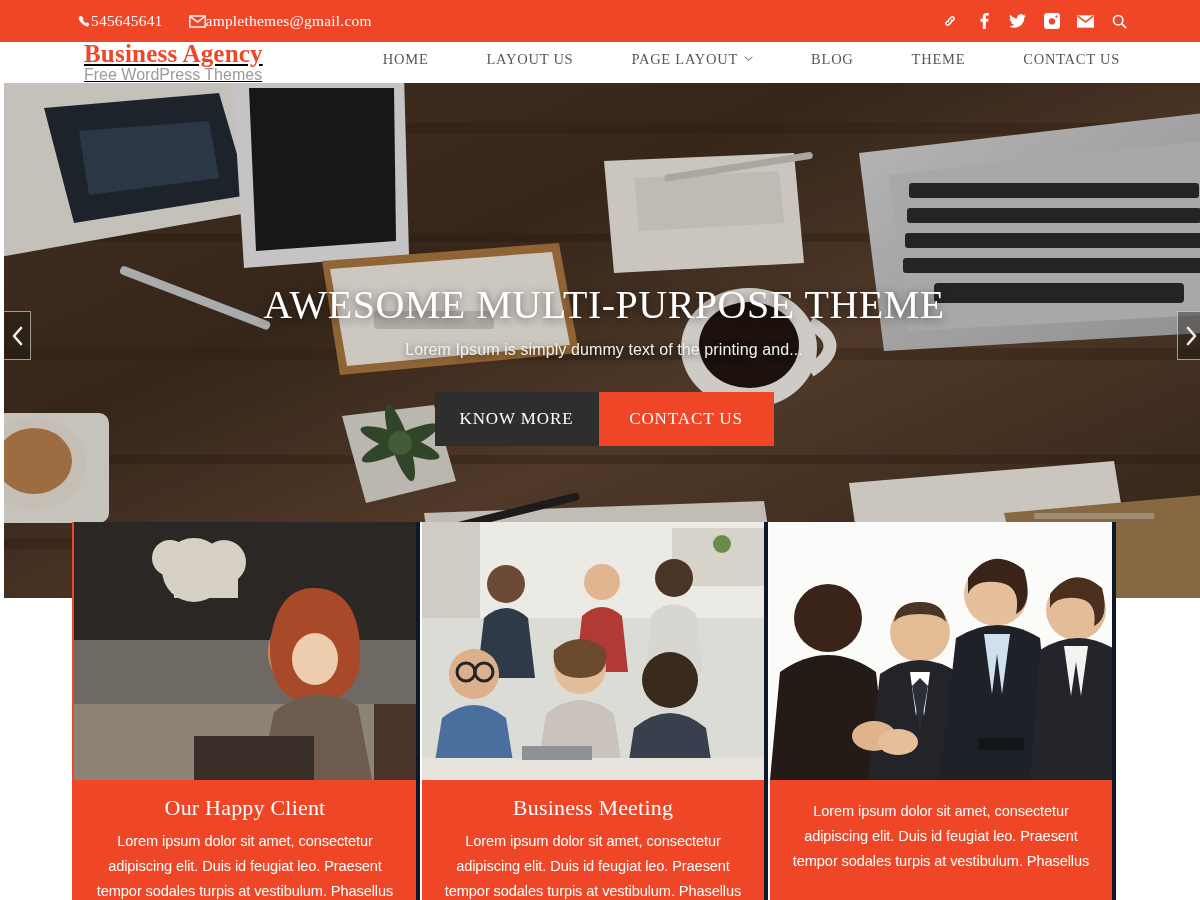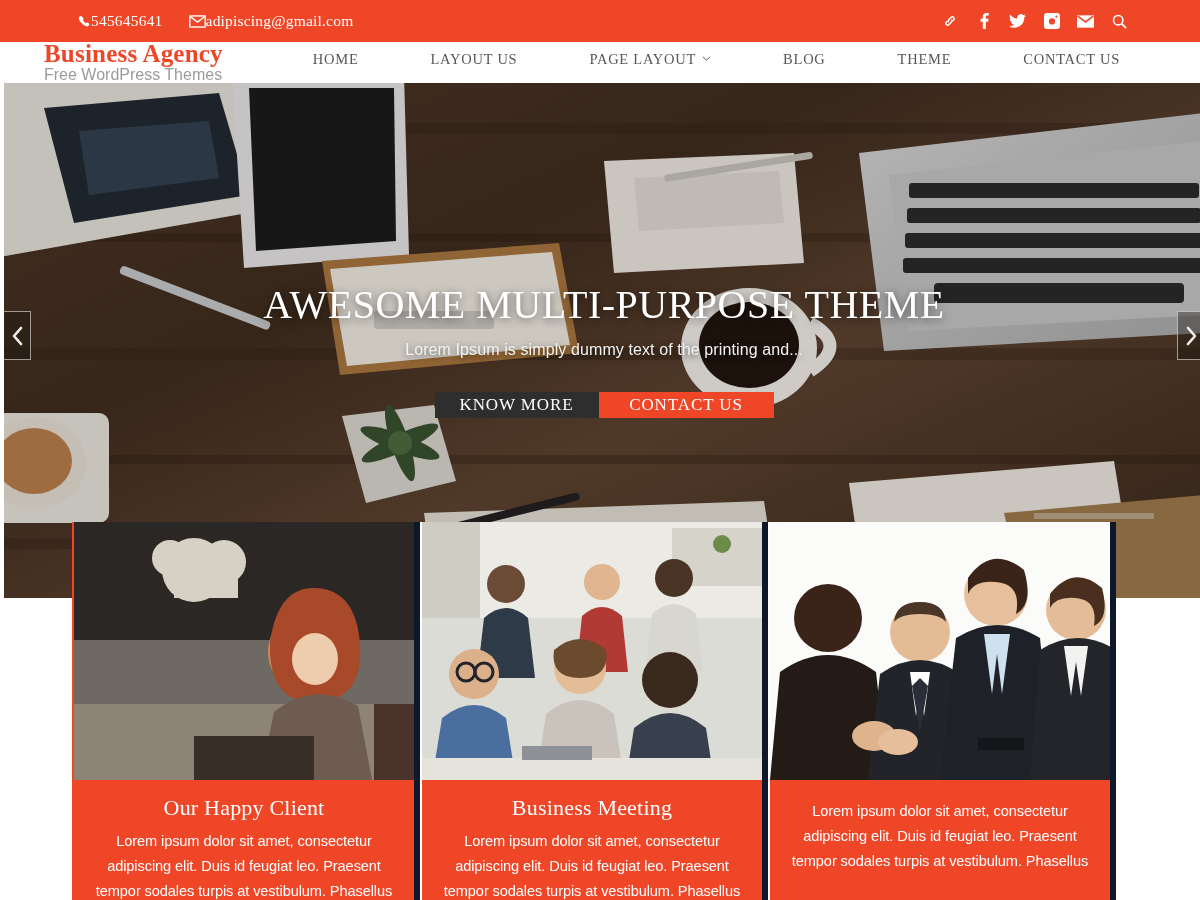--- a/index.html
+++ b/index.html
@@ -17,30 +17,30 @@
   .tb-item svg { display: block; }
   .topbar-right { position: absolute; right: 72px; display: flex; align-items: center; gap: 17px; }
   .topbar-right .sicon { width: 17px; height: 17px; display: flex; align-items: center; justify-content: center; }
   .topbar-right svg { fill: #fff; display: block; }
 
   
   .header {
     position: absolute; top: 42px; left: 0; width: 1200px; height: 41px;
     background: #fff; display: flex; align-items: center;
   }
-  .brand { margin-left: 44px; margin-top: -2px; }
+  .brand { margin-left: 84px; margin-top: -2px; text-decoration: underline; }
   .brand-title {
     font-family: "Liberation Serif", serif; font-weight: bold; font-size: 25px;
     color: #ef4628; line-height: 26px; letter-spacing: .2px;
   }
   .brand-sub {
     font-family: "Liberation Sans", sans-serif; font-size: 16px; color: #9b9b9b;
     line-height: 14px; margin-top: 1px;
   }
-  .nav { position: absolute; right: 80px; display: flex; align-items: center; gap: 16px; top: 9px; }
+  .nav { position: absolute; right: 80px; display: flex; align-items: center; gap: 2px; top: 9px; }
   .nav-item {
     font-family: "Liberation Serif", serif; font-size: 14.5px; color: #575757;
     letter-spacing: .75px; padding: 0 28px; display: flex; align-items: center; gap: 6px;
     white-space: nowrap; cursor: pointer;
   }
   .nav-item:last-child { padding-right: 0; }
   .chev { width: 9px; height: 9px; display: inline-block; position: relative; top: -1px; }
   .chev svg { display: block; }
 
   
@@ -58,42 +58,42 @@
     font-family: "Liberation Serif", serif; font-size: 40px; color: #ffffff;
     letter-spacing: .5px; line-height: 48px; text-shadow: 0 2px 9px rgba(0,0,0,.55);
   }
   .hero-sub {
     font-family: "Liberation Sans", sans-serif; font-size: 16px; color: #f2f2f2;
     margin-top: 12px; letter-spacing: .1px; text-shadow: 0 2px 7px rgba(0,0,0,.6);
   }
   .hero-btns { margin-top: 33px; display: flex; justify-content: center; }
   .btn {
     font-family: "Liberation Serif", serif; font-size: 17px; letter-spacing: .9px;
-    color: #fff; height: 26px; display: flex; align-items: center; justify-content: center;
+    color: #fff; height: 54px; display: flex; align-items: center; justify-content: center;
     cursor: pointer; border: 0;
   }
   .btn-dark { background: #2e2e2e; width: 164px; }
   .btn-orange { background: #ef4628; width: 175px; }
 
   .arrow {
     position: absolute; top: 228px; width: 28px; height: 49px; z-index: 6;
     background: rgba(30,24,18,.40); border: 1px solid rgba(255,255,255,.55);
     display: flex; align-items: center; justify-content: center; cursor: pointer;
   }
   .arrow-left { left: -1px; }
   .arrow-right { right: -1px; }
   .arrow svg { display: block; }
 
   
   .cards {
     position: absolute; top: 522px; left: 72px; width: 1044px; height: 378px;
     display: flex; z-index: 8; background: #ef4628;
   }
   .card { width: 348px; position: relative; overflow: hidden; background: #c2410c;
-          border-left: 2px solid #ef4628; border-right: 6px solid #0f172a; }
+          border-left: 2px solid #ef4628; border-right: 4px solid #0f172a; }
   .card + .card { border-left: 2px solid #ffffff; }
   .card-img { position: relative; height: 258px; overflow: hidden; }
   .card-body { background: #ef4628; padding-top: 13px; text-align: center; height: 120px; }
   .card-title {
     font-family: "Liberation Serif", serif; font-size: 22px; color: #fff;
     letter-spacing: .2px; line-height: 30px;
   }
   .card-text {
     font-family: "Liberation Sans", sans-serif; font-size: 14.6px; color: #fff;
     line-height: 25px; padding: 6px 18px 0; letter-spacing: -.1px;
@@ -115,21 +115,21 @@
       </span>
       <span>545645641</span>
     </div>
     <div class="tb-item">
       <span>
         <svg width="17" height="13" viewBox="0 0 20 15">
             <rect x="1" y="1" width="18" height="13" fill="none" stroke="#fff" stroke-width="1.6"></rect>
             <path d="M1.6 1.8L10 8.2l8.4-6.4" fill="none" stroke="#fff" stroke-width="1.6"></path>
           </svg>
       </span>
-      <span>adipiscing@gmail.com</span>
+      <span>amplethemes@gmail.com</span>
     </div>
   </div>
   <div class="topbar-right">
     <span class="sicon">
       <svg width="16" height="16" viewBox="0 0 16 16">
           <path fill="#fff" d="M6.2 9.8a2.6 2.6 0 0 1 0-3.6l2.2-2.2a2.55 2.55 0 1 1 3.6 3.6l-1 1-1.1-1.1 1-1a1 1 0 1 0-1.4-1.4L7.3 7.3a1 1 0 0 0 0 1.4zM9.8 6.2a2.6 2.6 0 0 1 0 3.6l-2.2 2.2a2.55 2.55 0 1 1-3.6-3.6l1-1 1.1 1.1-1 1a1 1 0 1 0 1.4 1.4l2.2-2.2a1 1 0 0 0 0-1.4z"></path>
         </svg>
     </span>
     <span class="sicon">
       <svg width="10" height="16" viewBox="0 0 10 16">

